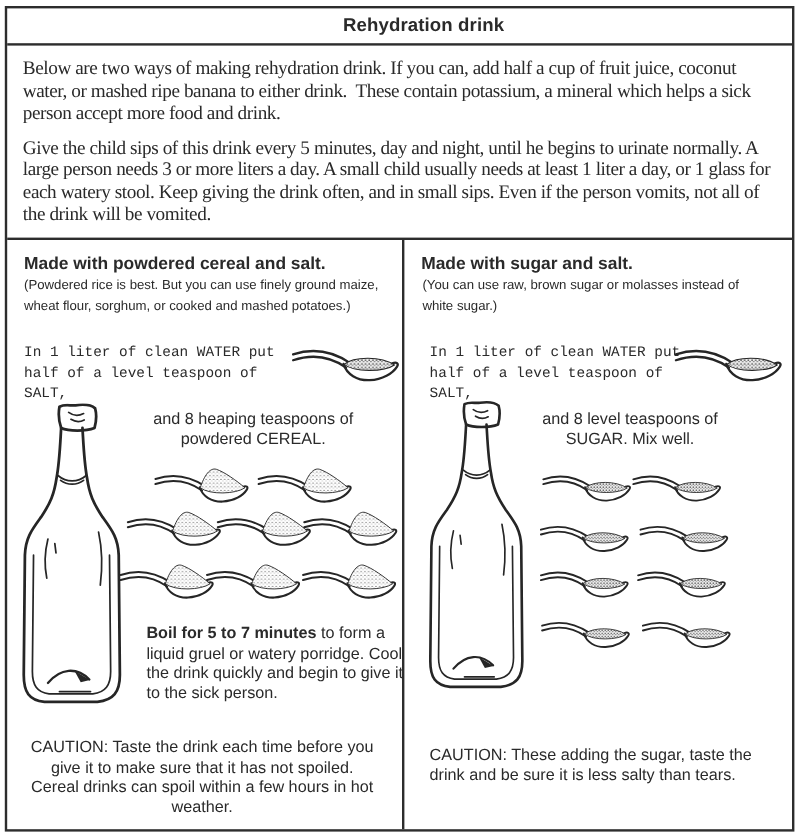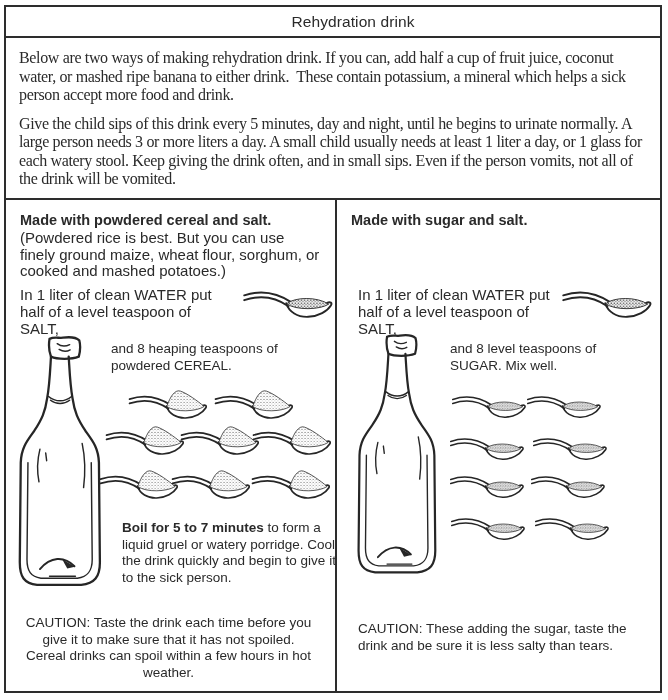--- a/index.html
+++ b/index.html
@@ -16,42 +16,42 @@
     width: 658px; height: 688px;
     border: 2px solid #2d2d2d;
     box-sizing: border-box;
     background: #ffffff;
   }
   .title-row {
     height: 31px;
     border-bottom: 2px solid #2d2d2d;
     box-sizing: border-box;
     display: flex; align-items: center; justify-content: center;
-    font-weight: normal; font-size: 15.5px;
+    font-weight: bold; font-size: 15.5px;
     letter-spacing: 0.1px;
     padding-left: 40px;
   }
   .intro {
     height: 162px;
     border-bottom: 2px solid #2d2d2d;
     box-sizing: border-box;
     padding: 11px 11px 16px 13px;
     font-family: "Liberation Serif", serif;
     font-size: 16px; line-height: 18.5px;
     letter-spacing: -0.35px;
   }
   .intro p { margin: 0 0 10px 0; white-space: pre-wrap; }
   .columns { position: relative; height: 491px; }
   .col { position: absolute; top: 0; height: 491px; box-sizing: border-box; }
   .col-left  { left: 0; width: 329px; }
   .col-right { left: 329px; width: 276px; border-left: 2px solid #2d2d2d; }
   .col-head  { position: absolute; font-weight: bold; font-size: 14.5px; white-space: nowrap; }
-  .col-note  { position: absolute; font-size: 15px; line-height: 16.5px; }
-  .water     { position: absolute; font-size: 15px; line-height: 17px; }
-  .spoons-label { position: absolute; font-size: 13.5px; line-height: 17px; }
+  .col-note  { position: absolute; font-size: 11px; line-height: 16.5px; }
+  .water     { position: absolute; font-size: 12px; line-height: 17px; font-family: Liberation Mono, monospace; }
+  .spoons-label { position: absolute; font-size: 13.5px; line-height: 17px; text-align: center; }
   .boil      { position: absolute; font-size: 13.5px; line-height: 16.5px; }
   .boil b    { font-weight: bold; }
   .caution   { position: absolute; font-size: 13.5px; line-height: 16.5px; }
   .bottle, .spoon { position: absolute; }
   .defs-svg { position: absolute; width: 0; height: 0; overflow: hidden; }
 </style>
 </head>
 <body>
 
 <svg class="defs-svg" aria-hidden="true">
@@ -163,20 +163,21 @@
             <use href="#sym-spoon-heap"></use>
           </svg>
 
         <div class="boil" style="left:116px; top:320px; width:218px;"><b>Boil for 5 to 7 minutes</b><span> to form a liquid gruel or watery porridge. Cool the drink quickly and begin to give it to the sick person.</span></div>
 
         <div class="caution" style="left:15px; top:415px; width:295px;text-align:center;">CAUTION: Taste the drink each time before you give it to make sure that it has not spoiled. Cereal drinks can spoil within a few hours in hot weather.</div>
       </div>
 
       <div class="col col-right">
         <div class="col-head" style="left:14px; top:12px;">Made with sugar and salt.</div>
+        <div class="col-note" style="left:15px; top:30px; width:290px;">(You can use raw, brown sugar or molasses instead of white sugar.)</div>
 
         <div class="water" style="left:21px; top:86px; width:212px;">In 1 liter of clean WATER put half of a level teaspoon of SALT,</div>
         <svg class="spoon" style="left:224px; top:84px; width:92px; height:35px;" viewBox="0 0 104 40">
           <use href="#sym-spoon-level"></use>
           </svg>
 
         <svg class="bottle" style="left:16px; top:134px; width:92px; height:248px;" viewBox="0 0 100 270">
           <use href="#sym-bottle"></use>
           </svg>
 

